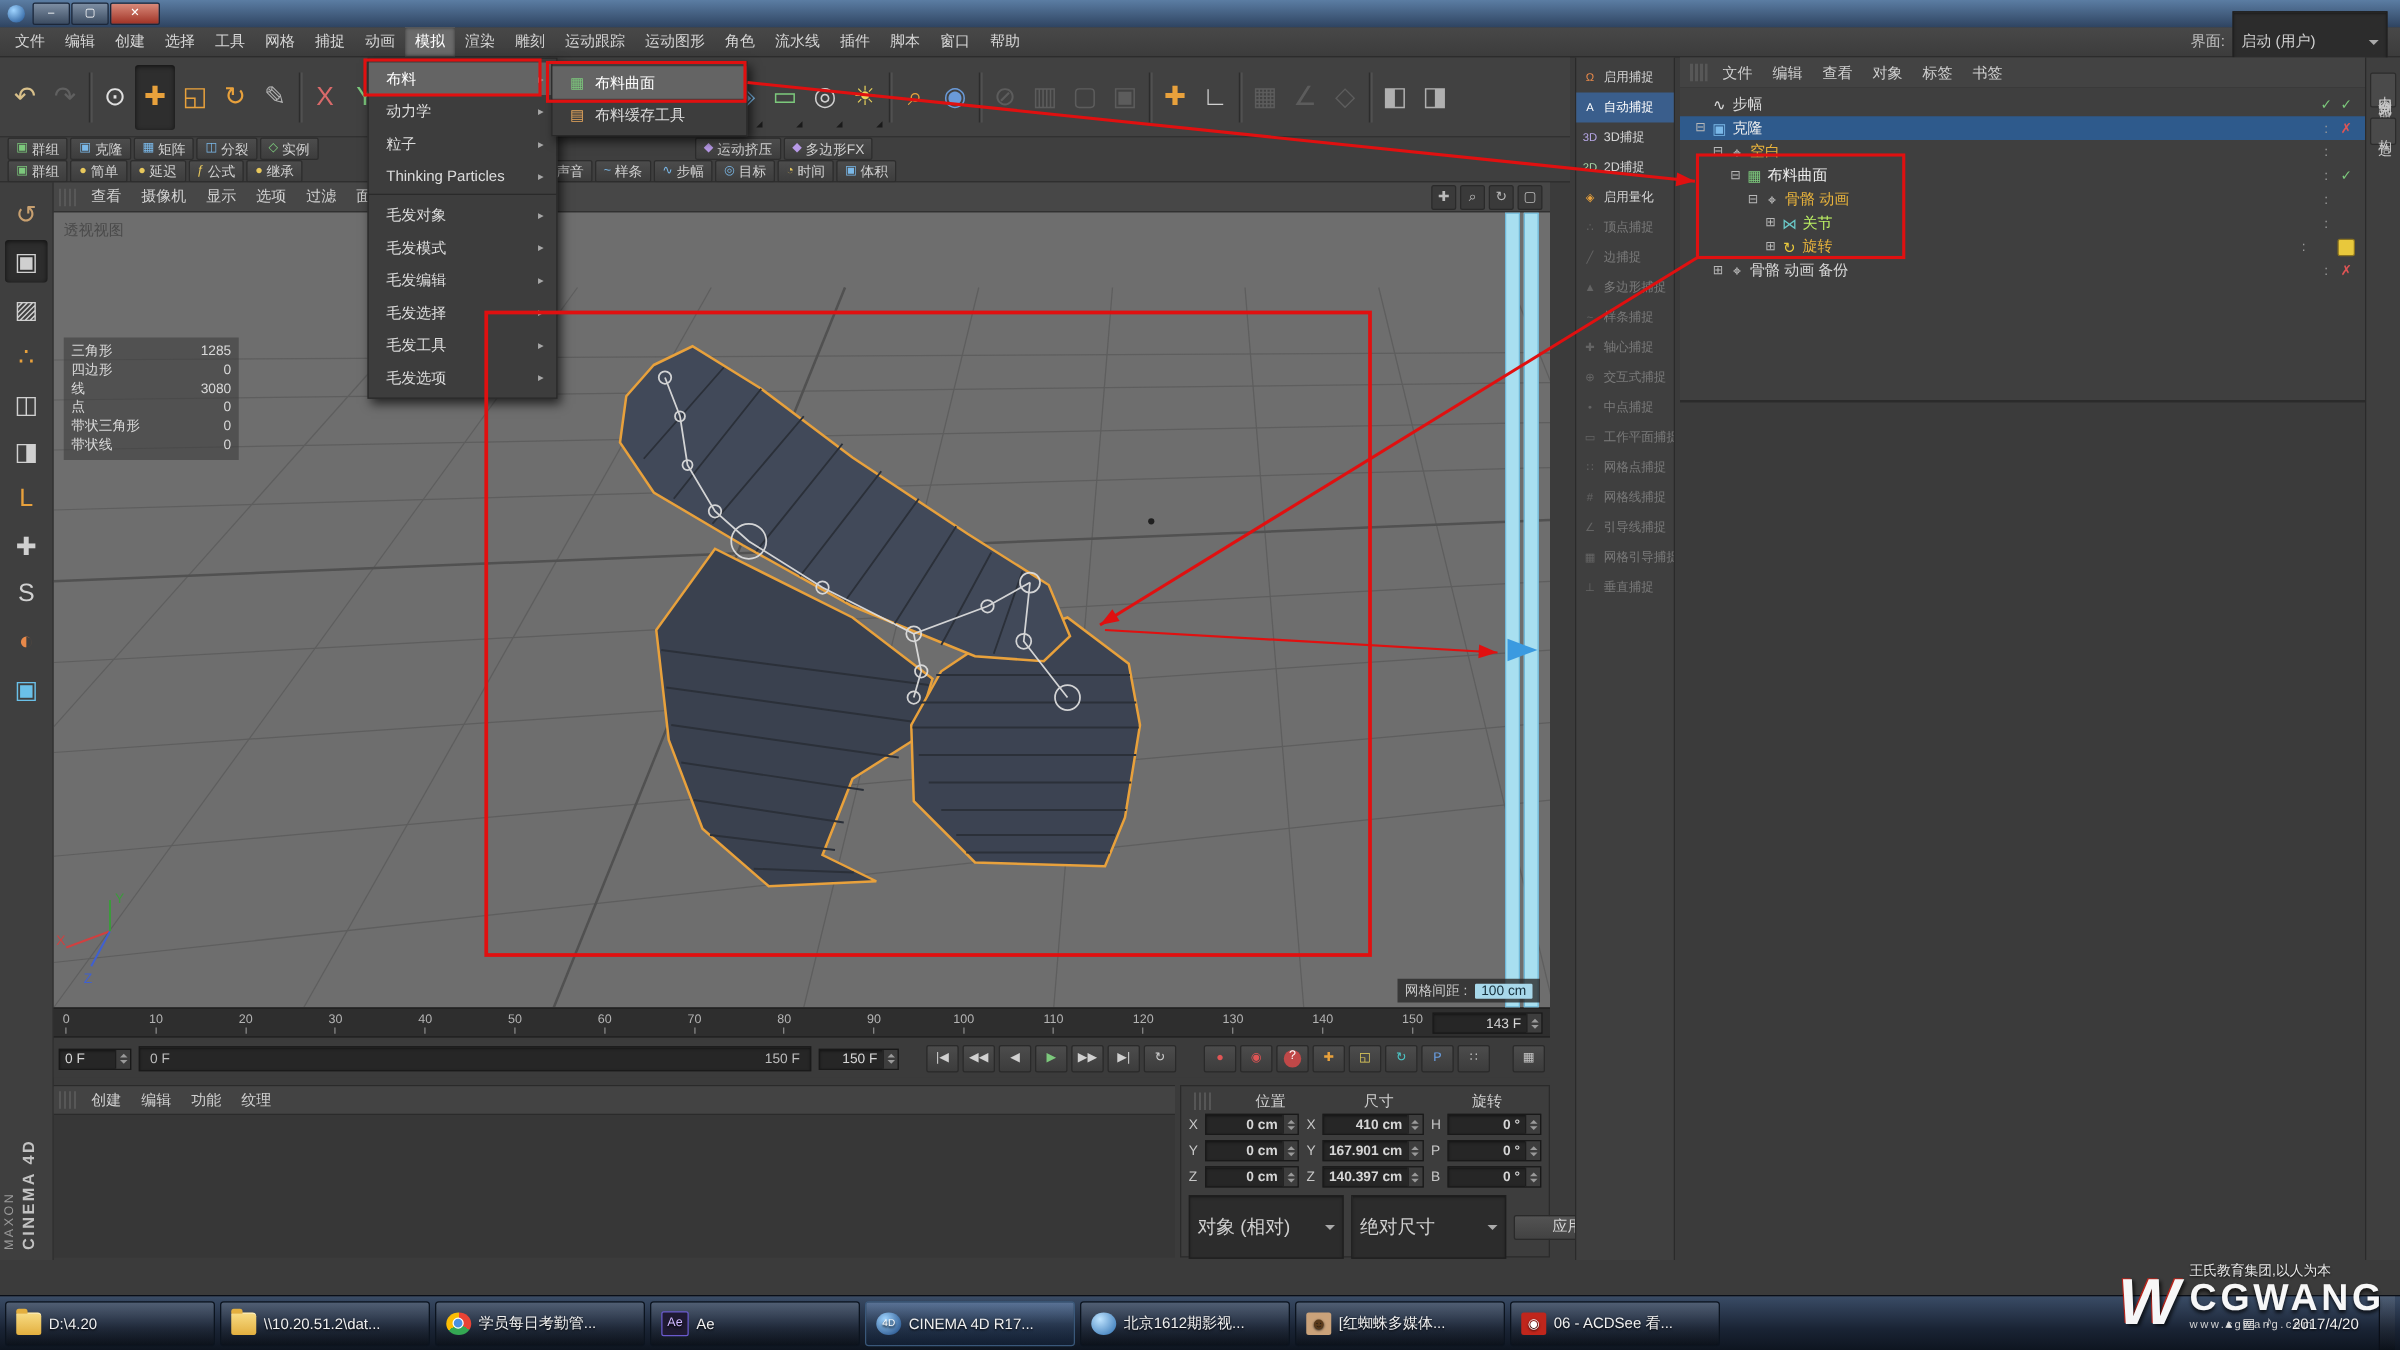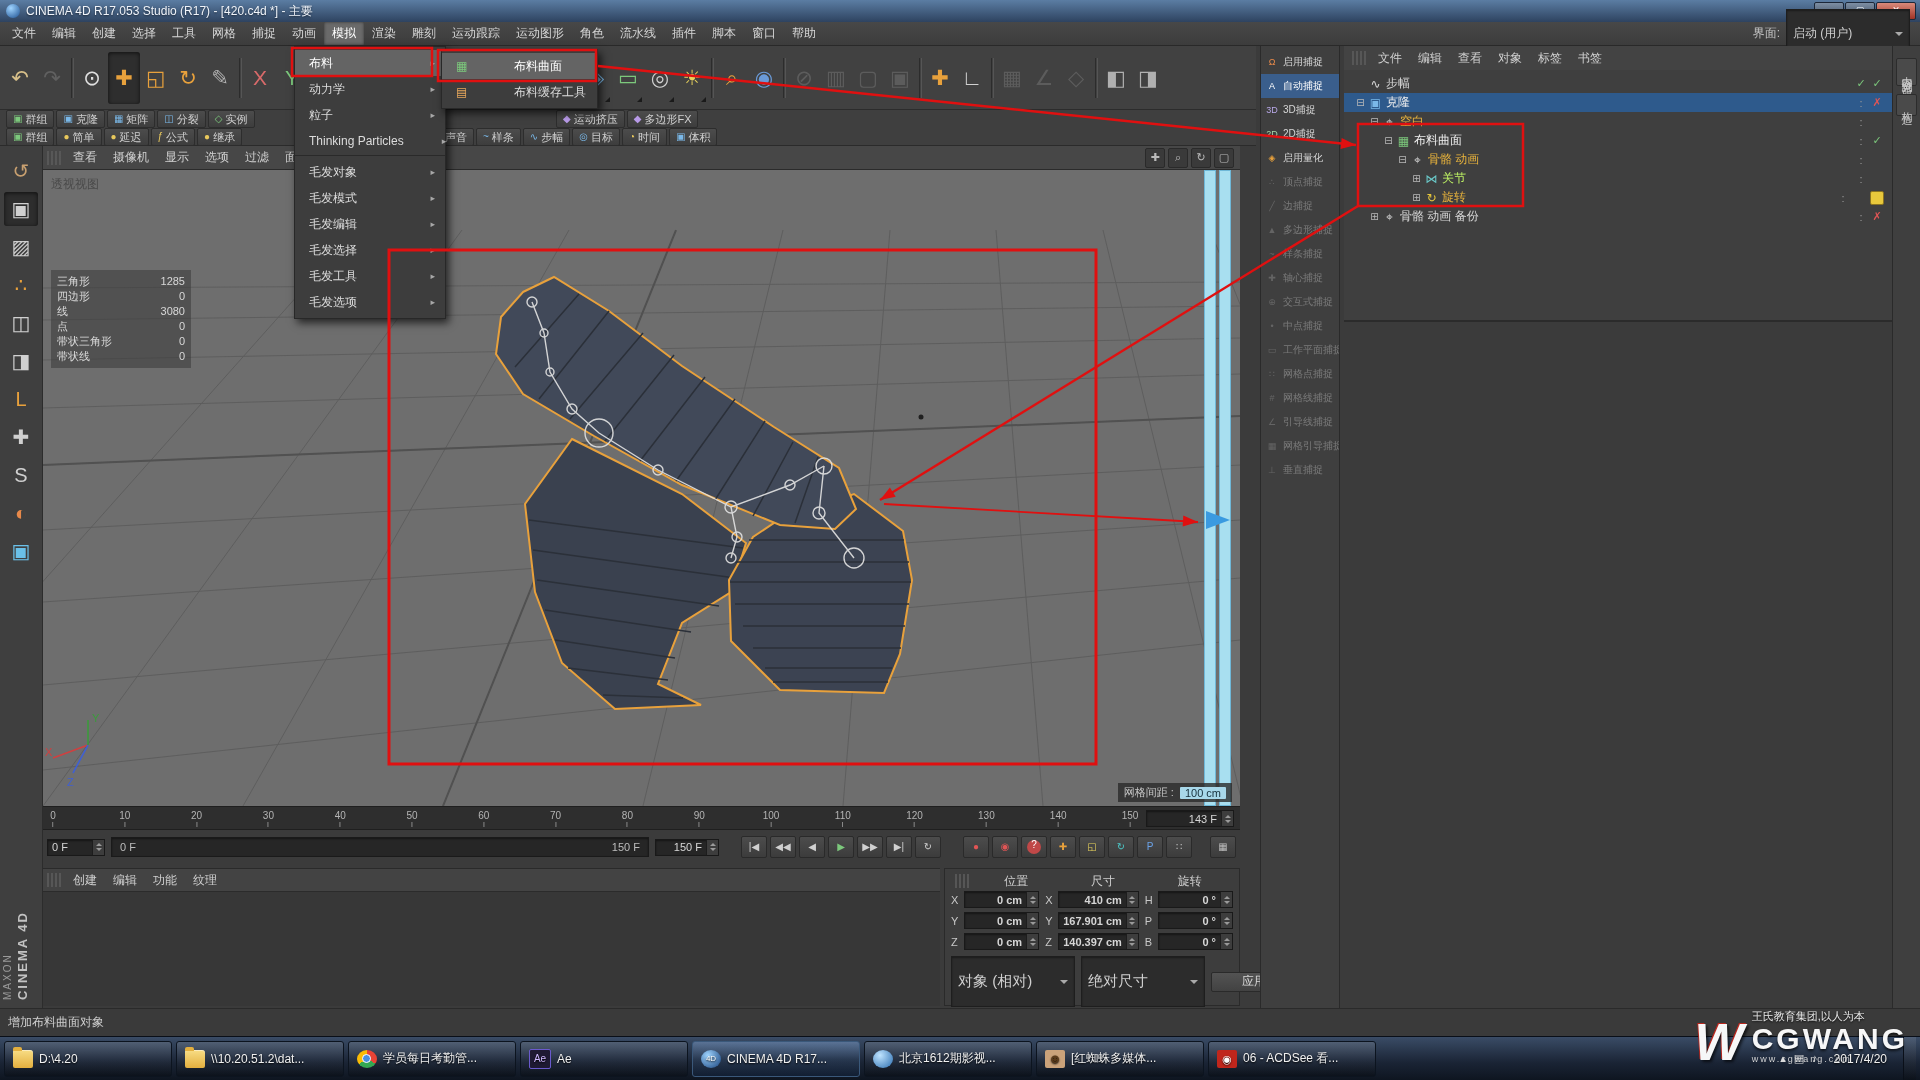--- a/index.html
+++ b/index.html
@@ -124,21 +124,21 @@
   .tmarks{margin-left:auto;display:flex;align-items:center;padding-right:8px;gap:2px;}
   .mk{width:14px;text-align:center;font-size:11px;}
   .ttag{width:12px;height:12px;background:#e8c83c;border:1px solid #8a7320;border-radius:2px;margin-left:2px;}
 
   #rightstrip{position:absolute;left:1892px;top:46px;width:28px;height:962px;background:#3f3f3f;border-left:1px solid #2a2a2a;box-sizing:border-box;display:flex;flex-direction:column;align-items:center;gap:8px;padding-top:12px;}
   .vtab{writing-mode:vertical-rl;background:#4a4a4a;border:1px solid #2c2c2c;border-radius:2px;color:#c8c8c8;font-size:11px;padding:8px 2px;letter-spacing:2px;}
 
   
   .menu{position:absolute;background:#3d3d3d;border:1px solid #282828;box-shadow:3px 4px 8px #000a;padding:3px 0;z-index:80;}
   #simmenu{left:294px;top:46px;width:150px;}
-  .menurow{height:26px;line-height:26px;padding:0 10px 0 14px;display:flex;align-items:center;color:#dcdcdc;gap:38px;}
+  .menurow{height:26px;line-height:26px;padding:0 10px 0 14px;display:flex;align-items:center;color:#dcdcdc;}
   .menurow .mlbl{flex:1;white-space:nowrap;}
   .menurow .marr{color:#a8a8a8;font-size:9px;}
   .menurow.hl{background:#646464;color:#fff;}
   .menurow.sepafter{border-bottom:1px solid #2a2a2a;margin-bottom:3px;padding-bottom:1px;}
   #clothmenu{left:441px;top:49px;width:155px;z-index:85;}
   .menurow .micn{width:20px;font-size:12px;flex:0 0 auto;}
 
   
   #annot{position:absolute;left:0;top:0;z-index:100;pointer-events:none;}
   .rbox{fill:none;stroke:#e01010;stroke-width:2.5;}
@@ -178,21 +178,20 @@
   .wname{font-size:30px;font-weight:bold;letter-spacing:3px;color:#fff;text-shadow:0 2px 3px #000b;line-height:1;}
   .wsub{font-size:9px;color:#d8d8d8;letter-spacing:2px;}
 </style>
 </head>
 <body>
 
 <div id="app">
 
   <div id="titlebar">
     <span class="appicon"></span>
-    <span class="wtitle">CINEMA 4D R17.053 Studio (R17) - [420.c4d *] - 主要</span>
     <span class="wbtns">
       <span class="wbtn">‒</span>
       <span class="wbtn">▢</span>
       <span class="wbtn close">✕</span>
     </span>
   </div>
 
   <div id="menubar">
     <div class="mitems">
 
@@ -890,23 +889,20 @@
       <span class="select cselect">
           <span>对象 (相对)</span>
         </span>
       <span class="select cselect">
           <span>绝对尺寸</span>
         </span>
       <span class="applybtn">应用</span>
     </div>
   </div>
 
-  <div id="statusbar">
-    <span>增加布料曲面对象</span>
-  </div>
 
   <div id="snappanel">
 
       <div class="snaprow">
         <span class="si" style="color: rgb(232, 137, 74);">Ω</span>
         <span>启用捕捉</span>
       </div>
 
       <div class="snaprow selected">
         <span class="si" style="color: rgb(255, 255, 255);">A</span>

